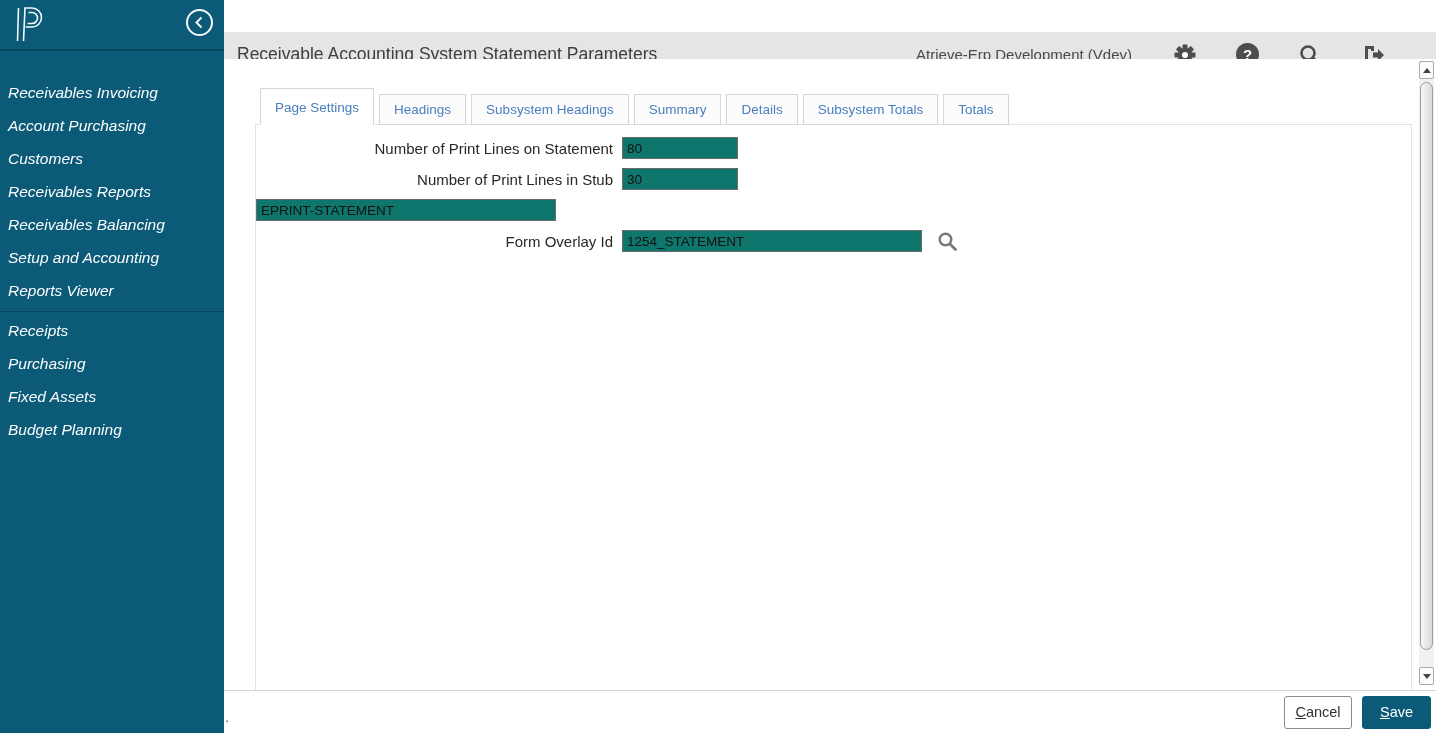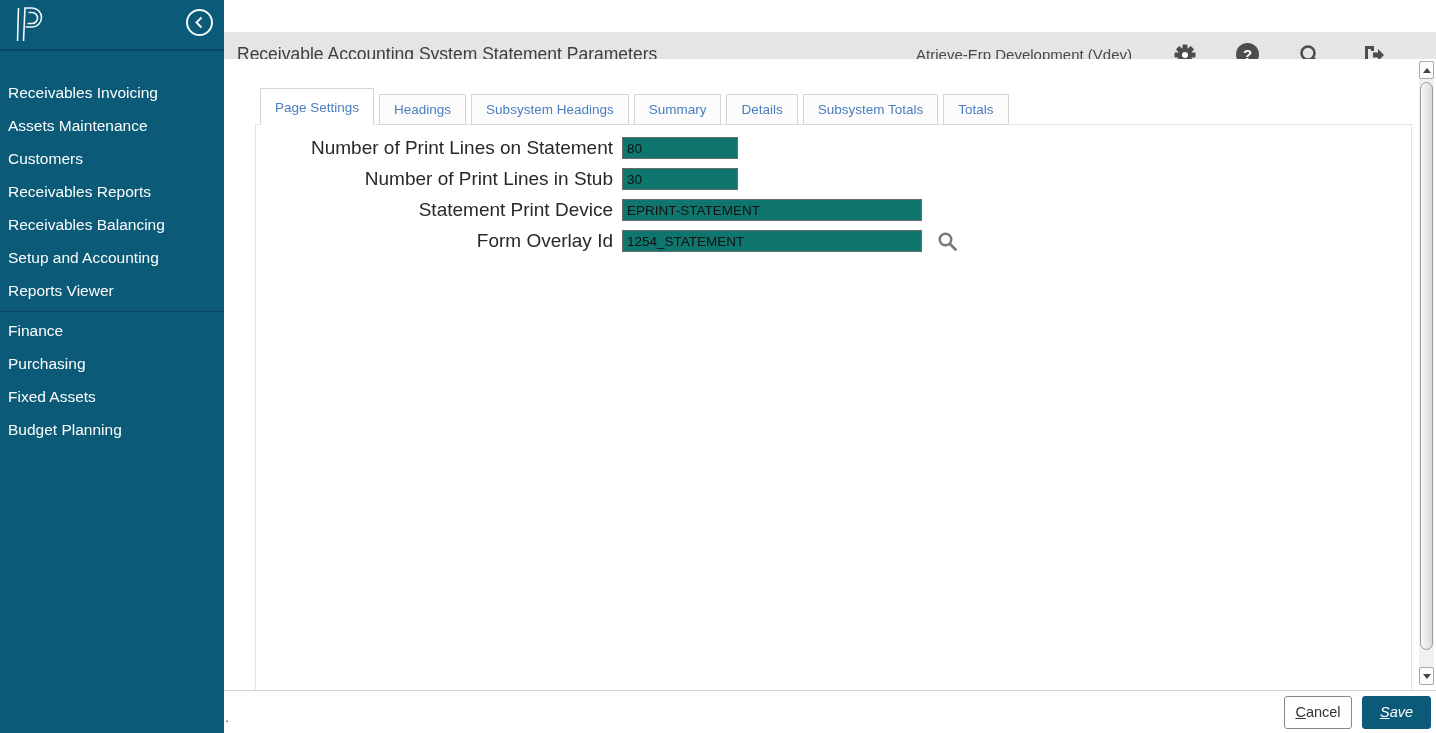--- a/index.html
+++ b/index.html
@@ -3,21 +3,21 @@
 <meta charset="utf-8">
 <style>
   * { margin:0; padding:0; box-sizing:content-box; }
   html,body { width:1436px; height:733px; }
   body {
     position:relative; overflow:hidden; background:#ffffff;
     font-family:"Liberation Sans", sans-serif;
   }
 
   
-  .sidebar { position:absolute; left:0; top:0; width:224px; height:733px; background:#0a5a78; }
+  .sidebar { position:absolute; left:0; top:0; width:224px; height:733px; background:#0a5a78;font-style:italic; }
   .sidebar-header { height:49px; border-bottom:2px solid #06485f; position:relative; }
   .logo { position:absolute; left:13px; top:6px; }
   .collapse-btn {
     position:absolute; right:11px; top:9px; width:27px; height:27px;
     border:2px solid #f4f8fa; border-radius:50%; box-sizing:border-box;
     display:flex; align-items:center; justify-content:center; cursor:pointer; background:transparent;
   }
   .nav { padding-top:25px; }
   .nav-item {
     height:33px; line-height:33px; padding-left:8px; color:#fdfdfd;
@@ -48,21 +48,21 @@
   .tab {
     border:1px solid #d5d5d5; background:#fcfcfc; color:#4a7ebf; font-size:13.5px;
     padding:7px 14px; margin-right:5px; margin-bottom:-1px; cursor:pointer; white-space:nowrap;
   }
   .tab.active { background:#fff; border-bottom-color:#fff; padding-top:11px; padding-bottom:9px; }
   .panel {
     position:relative; z-index:1; margin-left:31px; width:1157px; height:570px;
     border:1px solid #e3e3e3; box-sizing:border-box; background:#fff; padding-top:12px;
   }
   .form-row { display:flex; align-items:center; margin-bottom:9px; }
-  .form-label { width:357px; padding-right:9px; text-align:right; font-size:19px; color:#282828; }
+  .form-label { width:357px; padding-right:9px; text-align:right; font-size:15px; color:#282828; }
   .form-input {
     height:20px; border:1px solid #6b6b6b; background:#0f766e; font-size:13.5px; color:#111;
     padding:0 4px; font-family:"Liberation Sans", sans-serif;
   }
   .form-input.small { width:106px; }
   .form-input.large { width:290px; }
   .lookup-btn { margin-left:15px; background:none; border:none; cursor:pointer; display:flex; align-items:center; }
 
   
   .scrollbar {
@@ -84,21 +84,21 @@
 
   
   .footer {
     position:absolute; left:224px; bottom:0; right:0; height:43px; background:#fff;
     border-top:1px solid #d4d4d4; box-sizing:border-box;
     display:flex; align-items:center; justify-content:flex-end; gap:10px; padding-right:5px;
   }
   .footer-note { position:absolute; left:1px; bottom:13px; font-size:15px; color:#5f5f5f; line-height:6px; }
   .btn { height:31px; border-radius:3px; font-size:14.5px; cursor:pointer; font-family:"Liberation Sans", sans-serif; }
   .btn-cancel { width:66px; background:#fff; border:1px solid #8a8a8a; color:#333; }
-  .btn-save { width:67px; background:#0a5a78; border:1px solid #0a5a78; color:#fff;font-style:italic; }
+  .btn-save { width:67px; background:#0a5a78; border:1px solid #0a5a78; color:#fff; }
   .btn-label { display:inline-block; }
   .btn-label::first-letter { text-decoration:underline; }
 </style>
 </head>
 <body>
 
 <div class="sidebar">
   <div class="sidebar-header">
     <span class="logo">
       <svg width="30" height="37" viewBox="0 0 30 37">
@@ -112,28 +112,28 @@
     <button class="collapse-btn">
       <span style="display:flex;">
         <svg width="23" height="23" viewBox="0 0 23 23">
           <polyline points="13.5,6.5 8.5,11.5 13.5,16.5" fill="none" stroke="#f4f8fa" stroke-width="2"></polyline>
         </svg>
       </span>
     </button>
   </div>
   <div class="nav">
     <div class="nav-item">Receivables Invoicing</div>
-    <div class="nav-item">Assets Maintenance</div>
+    <div class="nav-item">Account Purchasing</div>
     <div class="nav-item">Customers</div>
     <div class="nav-item">Receivables Reports</div>
     <div class="nav-item">Receivables Balancing</div>
     <div class="nav-item">Setup and Accounting</div>
     <div class="nav-item">Reports Viewer</div>
     <div class="nav-divider"></div>
-    <div class="nav-item">Finance</div>
+    <div class="nav-item">Receipts</div>
     <div class="nav-item">Purchasing</div>
     <div class="nav-item">Fixed Assets</div>
     <div class="nav-item">Budget Planning</div>
   </div>
 </div>
 
 <div class="header">
   <div class="header-title">Receivable Accounting System Statement Parameters</div>
   <div class="header-right">
     <span class="account-name">Atrieve-Erp Development (Vdev)</span>
@@ -184,21 +184,20 @@
   <div class="panel">
     <div class="form-row">
       <label class="form-label">Number of Print Lines on Statement</label>
       <input class="form-input small" type="text" value="80" style="">
     </div>
     <div class="form-row">
       <label class="form-label">Number of Print Lines in Stub</label>
       <input class="form-input small" type="text" value="30" style="">
     </div>
     <div class="form-row">
-      <label class="form-label">Statement Print Device</label>
       <input class="form-input large" type="text" value="EPRINT-STATEMENT" style="">
     </div>
     <div class="form-row">
       <label class="form-label">Form Overlay Id</label>
       <input class="form-input large" type="text" value="1254_STATEMENT" style="">
       <button class="lookup-btn">
         <span style="display:flex;">
           <svg width="21" height="21" viewBox="0 0 21 21">
             <circle cx="8.5" cy="8.5" r="5.8" fill="none" stroke="#787878" stroke-width="2.4"></circle>
             <line x1="13" y1="13" x2="18.5" y2="18.5" stroke="#787878" stroke-width="2.8" stroke-linecap="round"></line>

